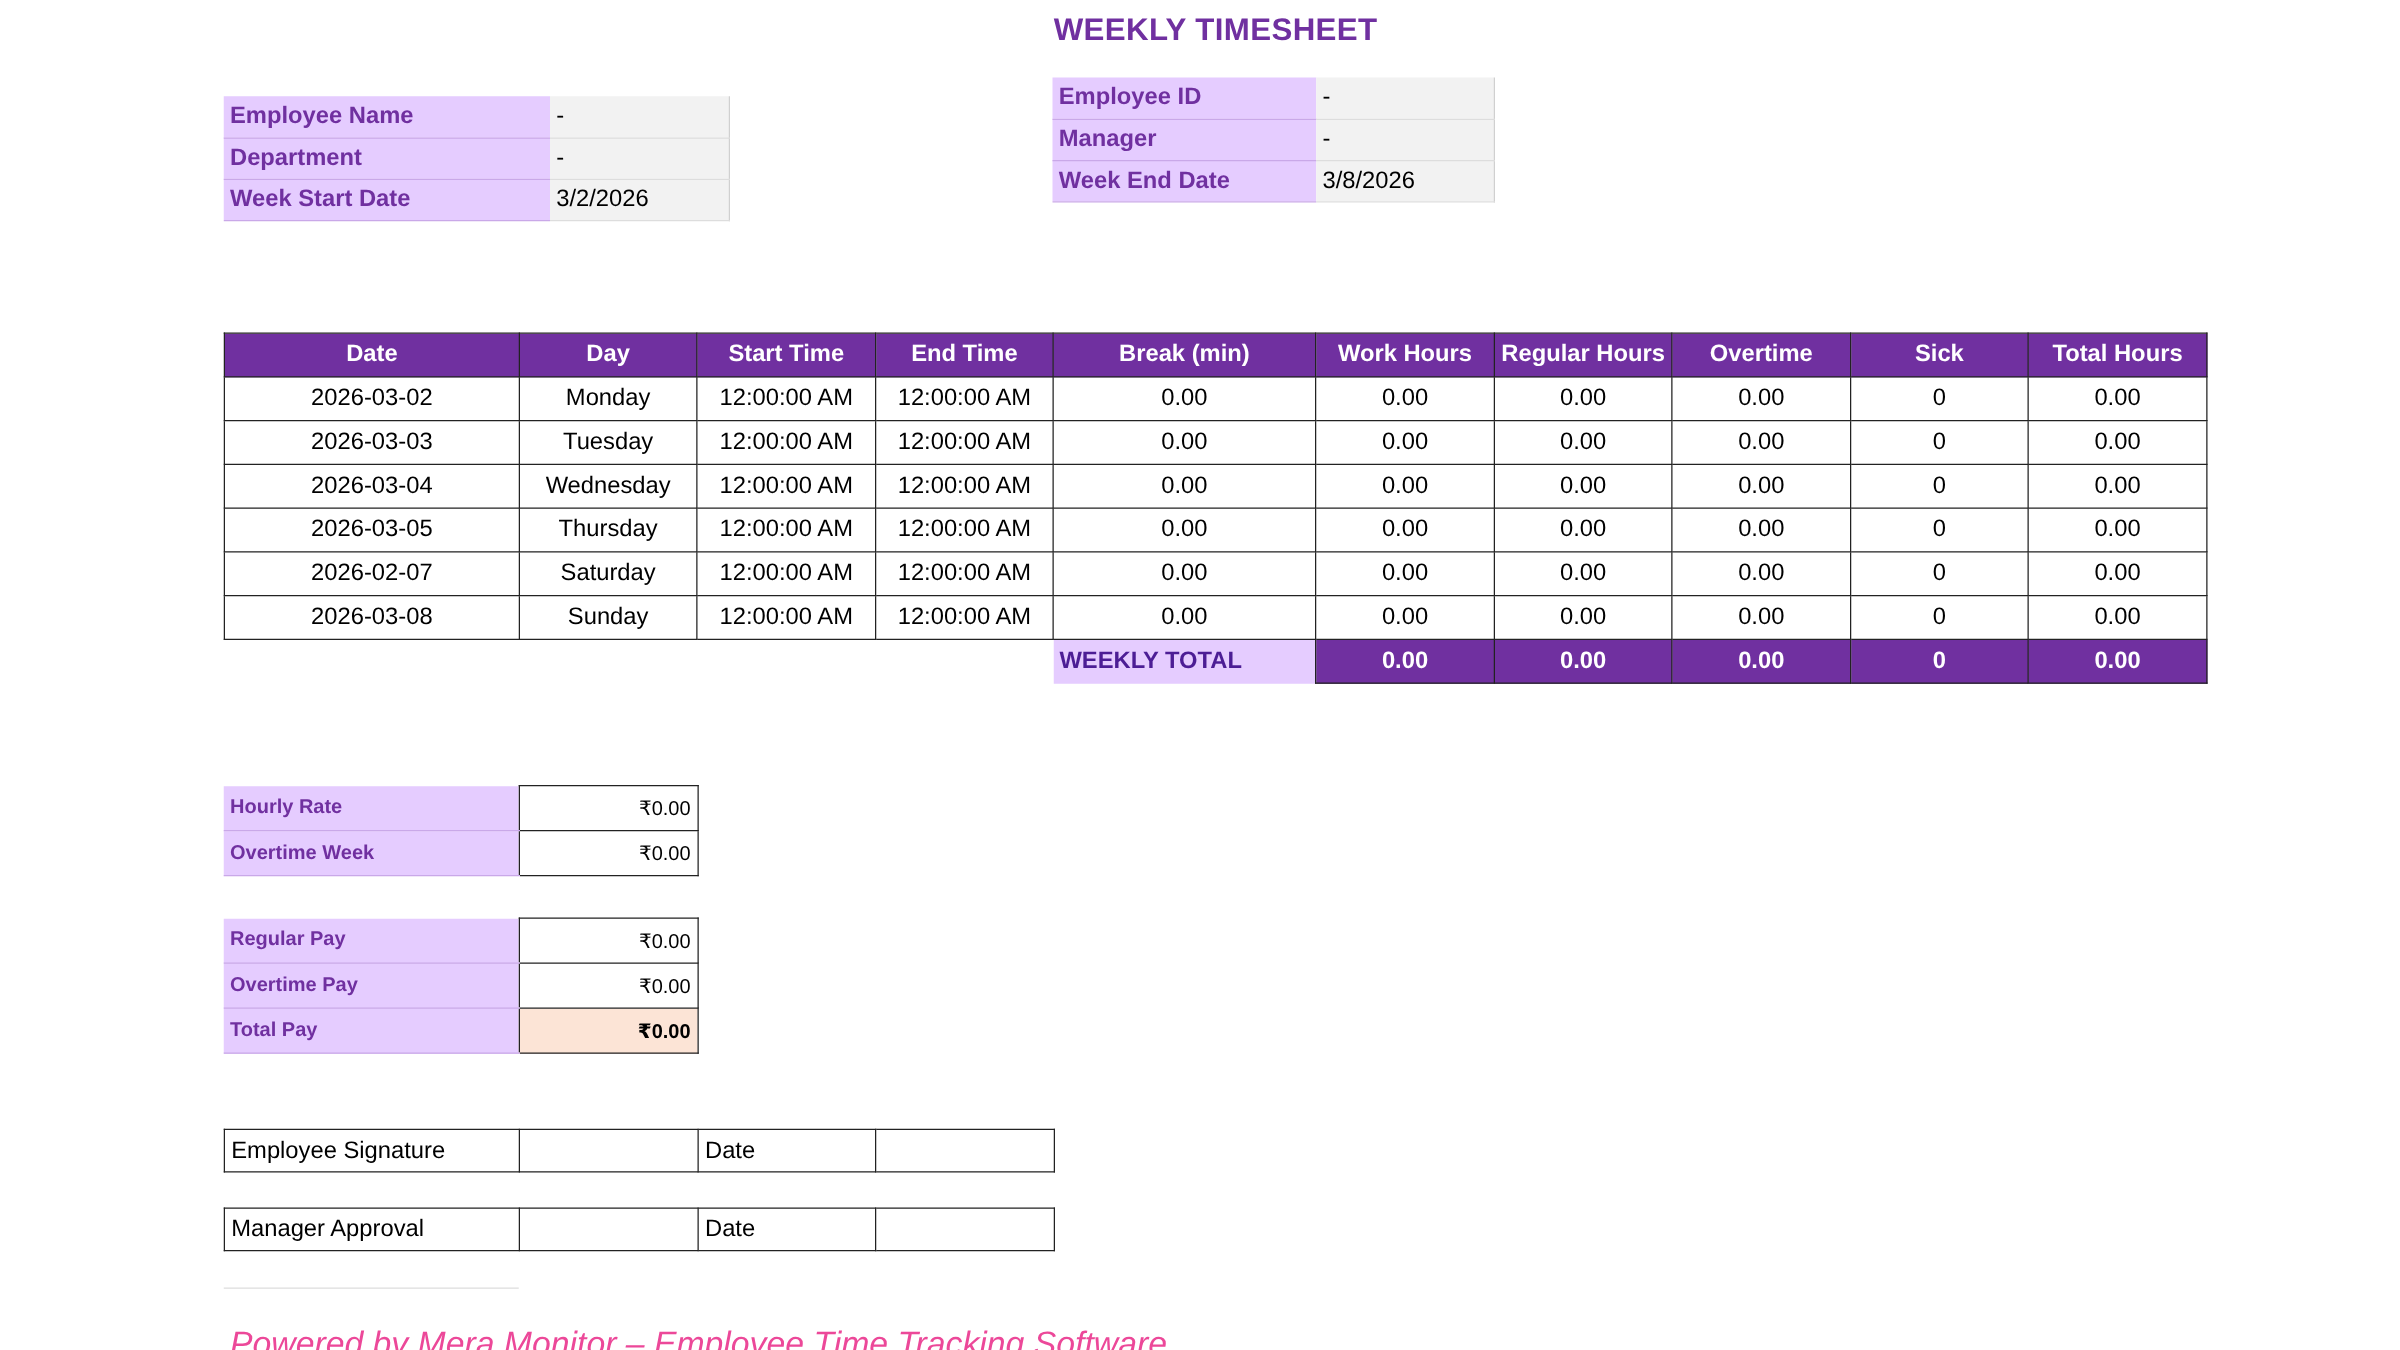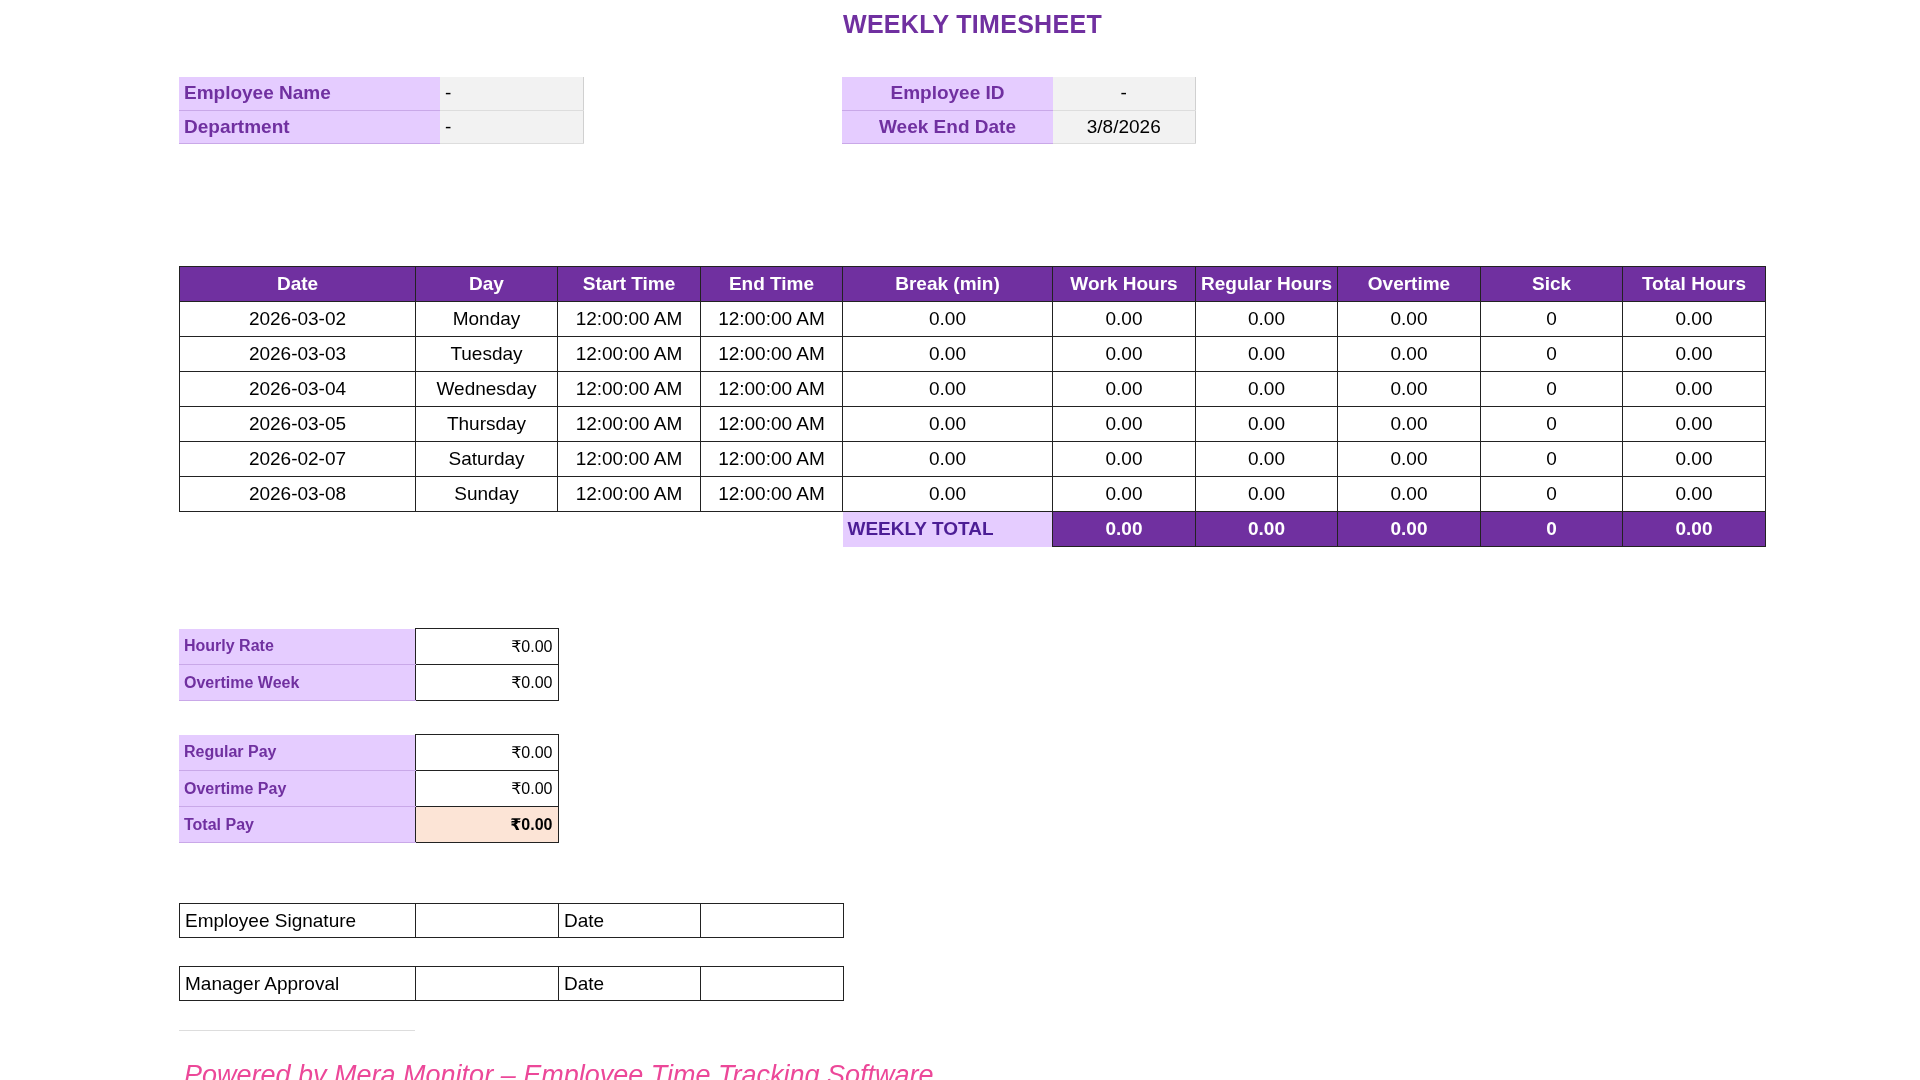--- a/index.html
+++ b/index.html
@@ -45,28 +45,36 @@
 <table class="info" style="left:179px; top:77px;">
   <tbody>
       <tr>
     <td class="lbl" style="width:261px">Employee Name</td>
     <td class="val" style="width:143px">-</td>
   </tr>
   <tr>
     <td class="lbl">Department</td>
     <td class="val">-</td>
   </tr>
-</tbody>
-  </table>
-
-<table class="info" style="left:842px; top:77px;text-align:center;">
+  <tr>
+    <td class="lbl">Week Start Date</td>
+    <td class="val">3/2/2026</td>
+  </tr>
+</tbody>
+  </table>
+
+<table class="info" style="left:842px; top:62px;">
   <tbody>
       <tr>
     <td class="lbl" style="width:211px">Employee ID</td>
     <td class="val" style="width:142px">-</td>
+  </tr>
+  <tr>
+    <td class="lbl">Manager</td>
+    <td class="val">-</td>
   </tr>
   <tr>
     <td class="lbl">Week End Date</td>
     <td class="val">3/8/2026</td>
   </tr>
 </tbody>
   </table>
 
 <table class="grid">
   <colgroup>

